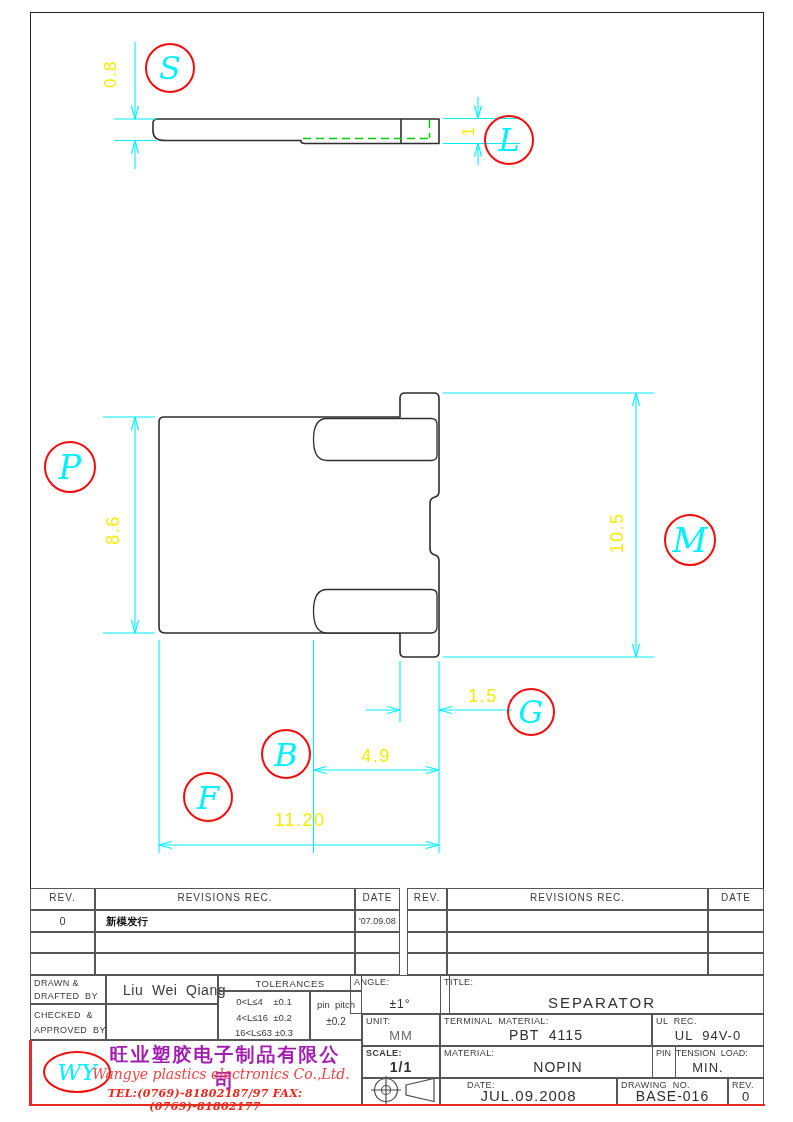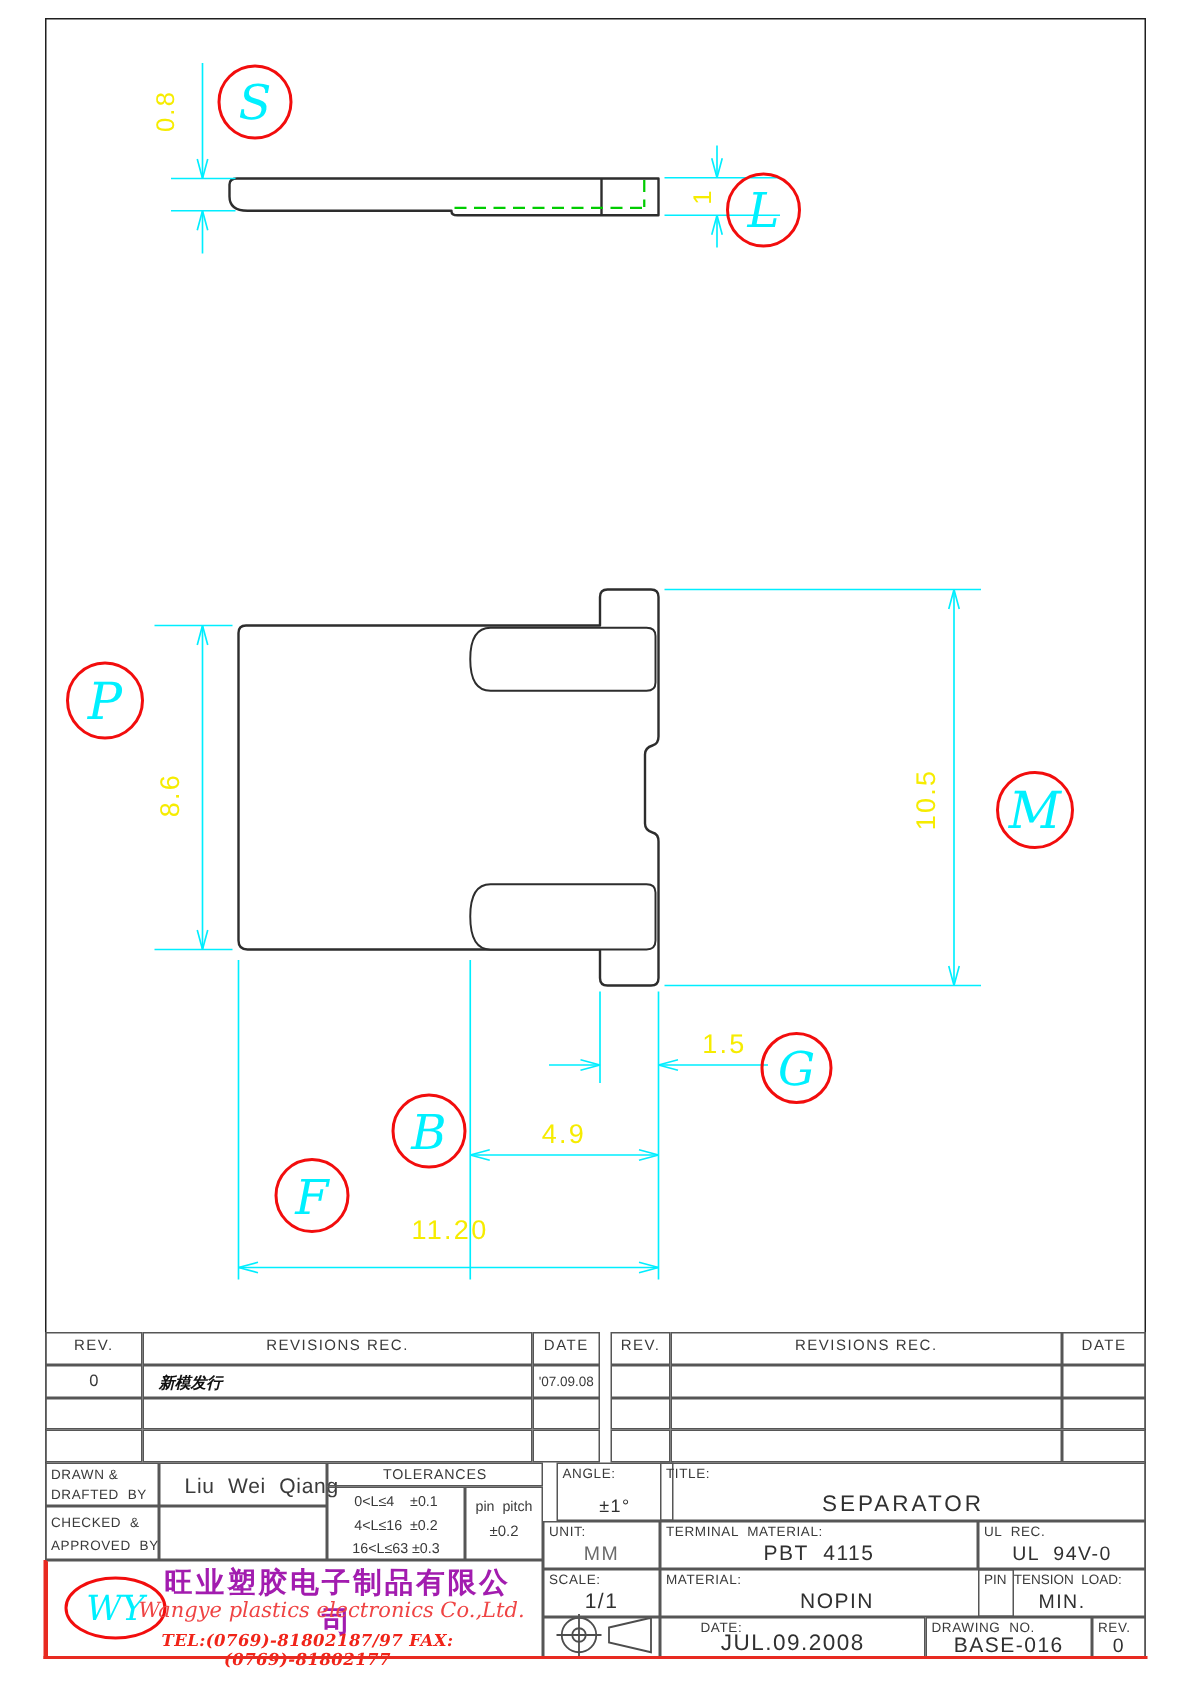--- a/index.html
+++ b/index.html
@@ -29,21 +29,21 @@
   .bal{stroke:#f20d0d;stroke-width:2;fill:none;}
   .sym{stroke:#4d4d4d;stroke-width:1.2;fill:none;}
   .cn{position:absolute;left:100px;top:1042px;width:250px;text-align:center;
       font-weight:bold;font-size:19px;letter-spacing:2px;color:#a21caf;}
   .en{position:absolute;left:90px;top:1066px;width:262px;text-align:center;
       font-family:"DejaVu Serif","Liberation Serif",serif;font-style:italic;font-weight:normal;
       font-size:14px;color:#ef4444;}
   .tel{position:absolute;left:52px;top:1087px;width:306px;text-align:center;
       font-family:"DejaVu Serif","Liberation Serif",serif;font-style:italic;font-weight:bold;
       font-size:11px;color:#f02419;letter-spacing:.3px;}
-  .revdesc{position:absolute;left:10px;top:4px;font-weight:bold;font-style:italic;
+  .revdesc{position:absolute;left:10px;top:4px;font-weight:bold;
       font-size:10.5px;color:#101010;}
   .tolrows{position:absolute;left:0;right:0;top:2px;text-align:center;font-size:9.5px;
       line-height:15.5px;color:#3a3a3a;white-space:pre;}
 </style>
 </head>
 <body>
 
 <div id="page">
   <div id="sheet-border"></div>
 
@@ -223,21 +223,21 @@
   <div class="cell" style="left:310px;top:991px;width:52px;height:49px;">
     <div class="ctr" style="top:7px;font-size:9.5px;">pin  pitch</div>
     <div class="ctr" style="top:24px;font-size:10px;">±0.2</div>
     </div>
 
   <div class="cell redL" style="left:30px;top:1040px;width:332px;height:66px;border-bottom:none;"></div>
   <div class="cn">旺业塑胶电子制品有限公司</div>
   <div class="en">Wangye plastics electronics Co.,Ltd.</div>
   <div class="tel">TEL:(0769)-81802187/97   FAX:(0769)-81802177</div>
 
-  <div class="cell" style="left:371px;top:975px;width:78px;height:39px;">
+  <div class="cell" style="left:350px;top:975px;width:100px;height:39px;">
     <div class="lbl" style="white-space: pre;">ANGLE:</div>
     <div class="val" style="font-size:12px;">±1°</div>
     </div>
   <div class="cell" style="left:440px;top:975px;width:324px;height:39px;">
     <div class="lbl" style="white-space: pre;">TITLE:</div>
     <div class="val" style="font-size:15px;letter-spacing:2px;">SEPARATOR</div>
     </div>
 
   <div class="cell" style="left:362px;top:1014px;width:78px;height:32px;">
     <div class="lbl" style="white-space: pre;">UNIT:</div>
@@ -245,21 +245,21 @@
     </div>
   <div class="cell" style="left:440px;top:1014px;width:212px;height:32px;">
     <div class="lbl" style="white-space: pre;">TERMINAL  MATERIAL:</div>
     <div class="val">PBT  4115</div>
     </div>
   <div class="cell" style="left:652px;top:1014px;width:112px;height:32px;">
     <div class="lbl" style="white-space: pre;">UL  REC.</div>
     <div class="val" style="font-size:13px;">UL  94V-0</div>
     </div>
 
-  <div class="cell" style="left:362px;top:1046px;width:78px;height:32px;">
+  <div class="cell" style="left:362px;top:1046px;width:78px;height:32px;font-weight:bold;">
     <div class="lbl" style="white-space: pre;">SCALE:</div>
     <div class="val">1/1</div>
     </div>
   <div class="cell" style="left:440px;top:1046px;width:236px;height:32px;">
     <div class="lbl" style="white-space: pre;">MATERIAL:</div>
     <div class="val">NOPIN</div>
     </div>
   <div class="cell" style="left:652px;top:1046px;width:112px;height:32px;">
     <div class="lbl" style="letter-spacing: 0px; white-space: pre;">PIN  TENSION  LOAD:</div>
     <div class="val" style="font-size:13px;">MIN.</div>

